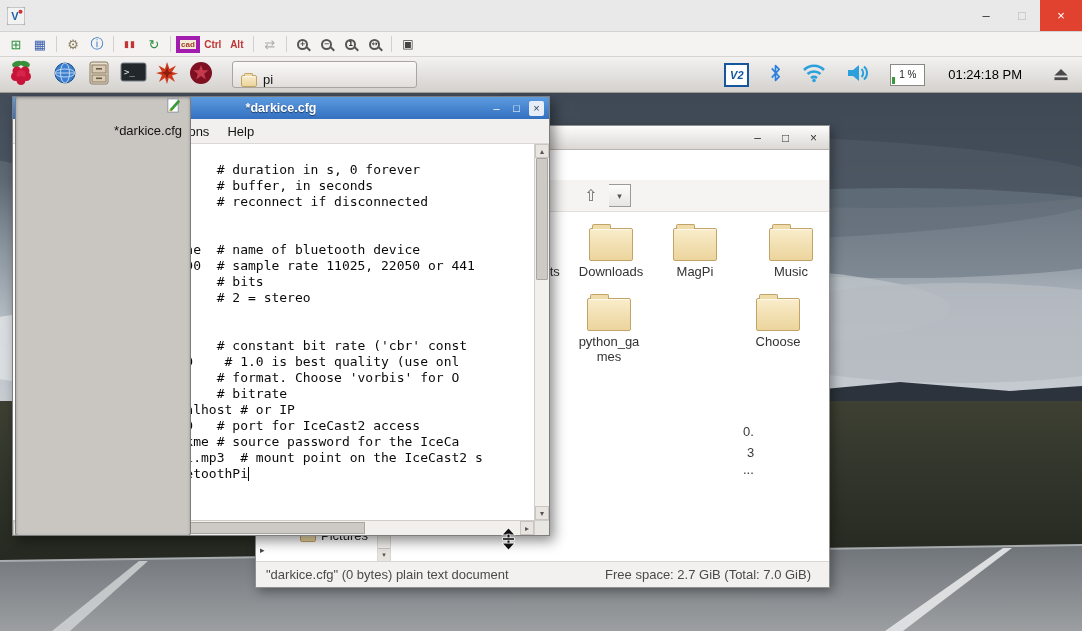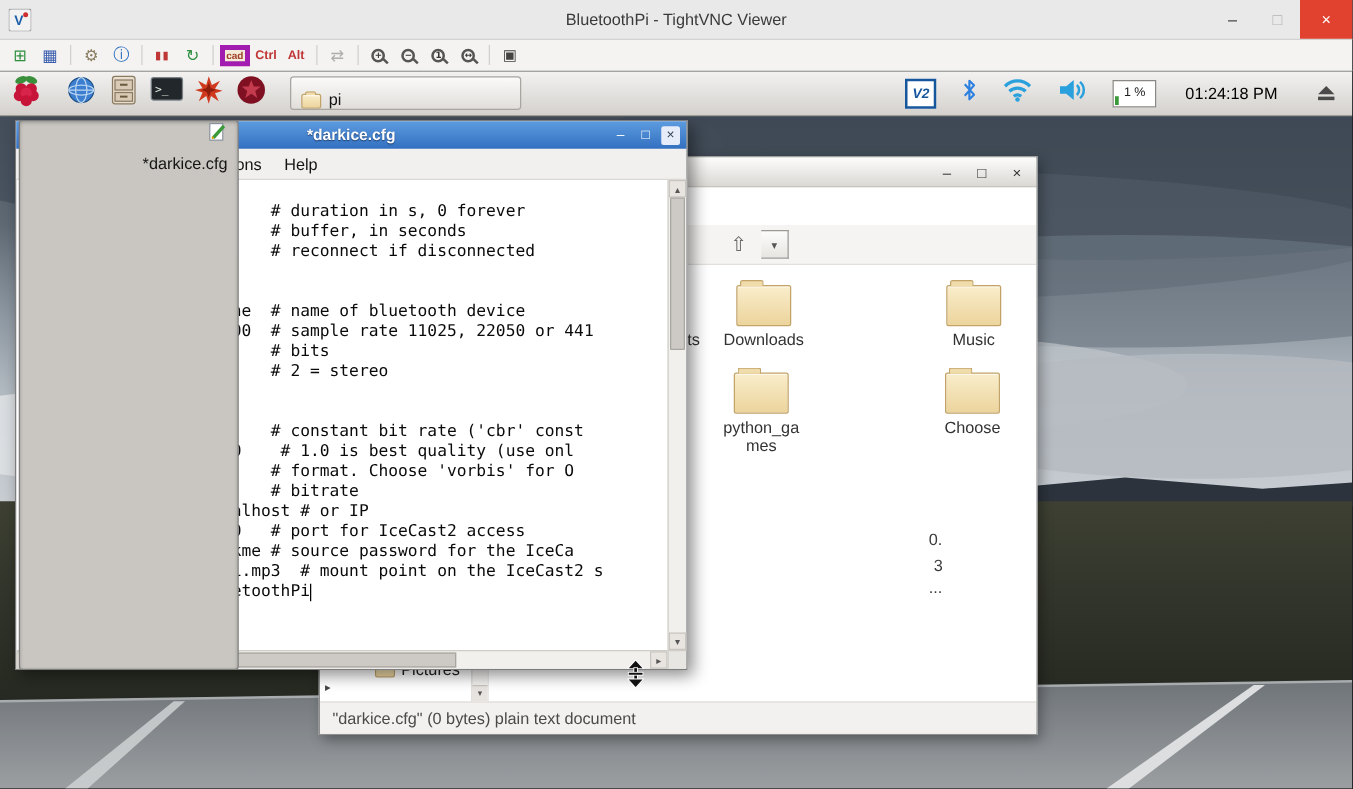--- a/index.html
+++ b/index.html
@@ -105,21 +105,20 @@
 <body>
 
 <div class="titlebar">
   <span class="app-ico">
     <svg width="18" height="18" viewBox="0 0 18 18">
         <rect width="18" height="18" rx="2" fill="#f2f2f2" stroke="#999"></rect>
         <text x="8" y="13" text-anchor="middle" font-size="11" font-weight="bold" fill="#1a5fa8" font-family="Liberation Sans,sans-serif">V</text>
         <circle cx="13.5" cy="4.8" r="2" fill="#d03030"></circle>
       </svg>
   </span>
-  <span class="tb-title">BluetoothPi - TightVNC Viewer</span>
   <span class="tb-ctls">
     <span class="tb-btn">–</span>
     <span class="tb-btn max">□</span>
     <span class="tb-btn close">×</span>
   </span>
 </div>
 
 <div class="vtoolbar">
   <span class="vtb c-green">
       <span>⊞</span>
@@ -326,39 +325,44 @@
       </div>
       <div class="fm-icons">
         <span class="fm-item" style="left:97px;top:16px">
           <span class="fold"></span>
           <span class="lbl">Documents</span>
         </span>
         <span class="fm-item" style="left:181px;top:16px">
           <span class="fold"></span>
           <span class="lbl">Downloads</span>
         </span>
-        <span class="fm-item" style="left:349px;top:16px">
+        <span class="fm-item" style="left:265px;top:16px">
+          <span class="fold"></span>
+          <span class="lbl">MagPi</span>
+        </span>
+        <span class="fm-item" style="left:361px;top:16px">
           <span class="fold"></span>
           <span class="lbl">Music</span>
         </span>
         <span class="fm-item" style="left:179px;top:86px">
           <span class="fold"></span>
           <span class="lbl">python_games</span>
         </span>
         <span class="fm-item" style="left:348px;top:86px">
           <span class="fold"></span>
           <span class="lbl">Choose</span>
         </span>
         <span class="frag" style="left:352px;top:212px">0.</span>
         <span class="frag" style="left:356px;top:233px">3</span>
         <span class="frag" style="left:352px;top:250px">...</span>
       </div>
     </div>
     <div class="fm-status">
       <span>"darkice.cfg" (0 bytes) plain text document</span>
+      <span class="right">Free space: 2.7 GiB (Total: 7.0 GiB)</span>
     </div>
   </div>
 
   <div class="ed">
     <div class="ed-titlebar">
       <span class="ed-title">*darkice.cfg</span>
       <span class="ed-ctls">
         <span class="ed-ctl">–</span>
         <span class="ed-ctl">□</span>
         <span class="ed-ctl close">×</span>

